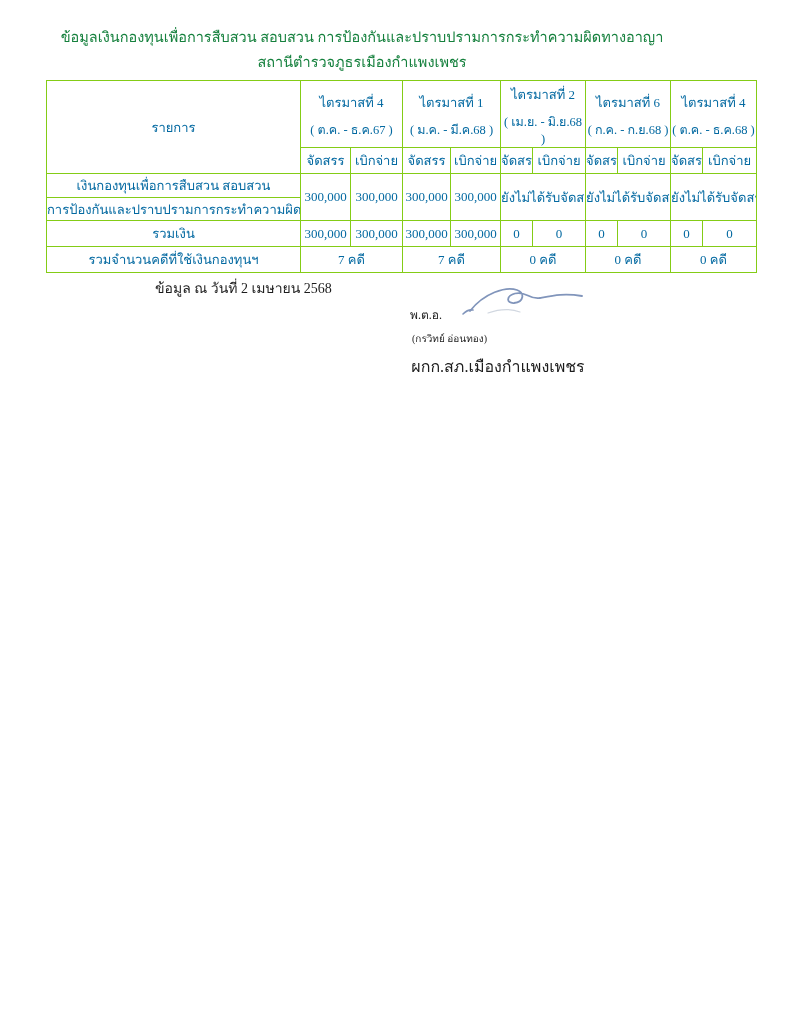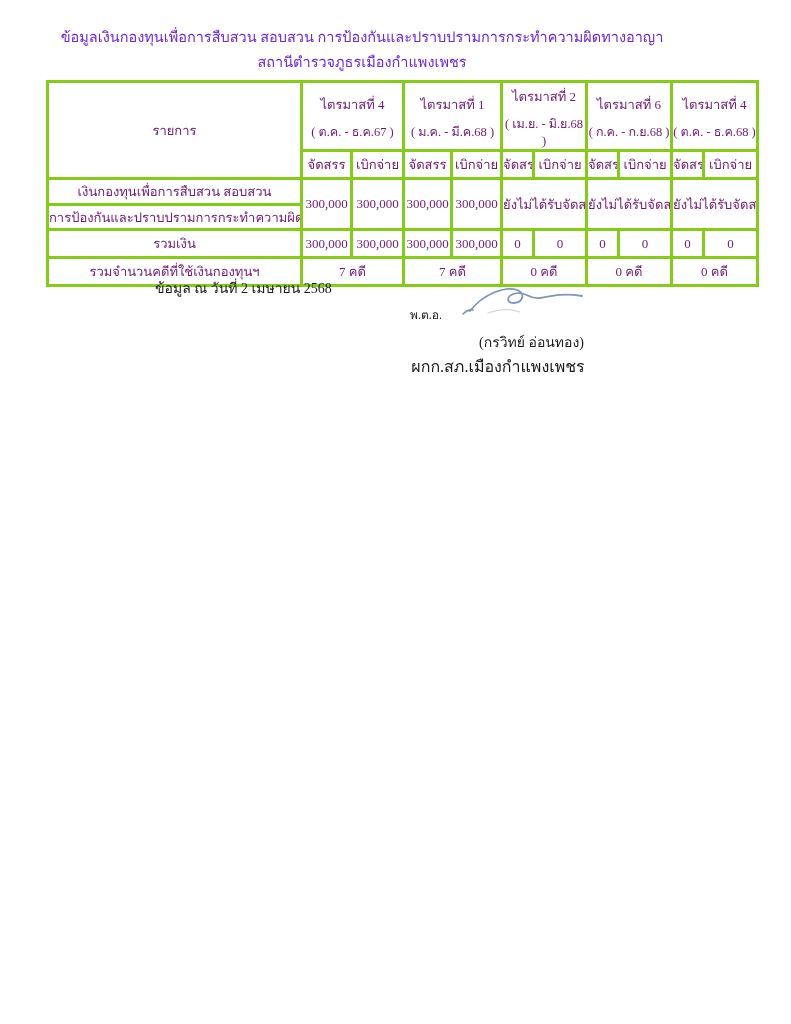--- a/index.html
+++ b/index.html
@@ -16,41 +16,41 @@
     color: #1c1c1c;
     overflow: hidden;
   }
   .doc-title {
     position: absolute;
     left: 0;
     width: 724px;
     text-align: center;
     font-size: 14.5px;
     line-height: 18px;
-    color: #6d28d9;
+    color: #15803d;
     white-space: nowrap;
   }
   .title-1 { top: 28px; }
   .title-2 { top: 53px; }
 
   table.fund-table {
     position: absolute;
     left: 46px;
     top: 80px;
     width: 710px;
     border-collapse: collapse;
     table-layout: fixed;
   }
   table.fund-table td {
-    border: 3px solid #84cc16;
+    border: 1px solid #84cc16;
     padding: 0;
     text-align: center;
     vertical-align: middle;
     font-size: 13px;
-    color: #701a75;
+    color: #0369a1;
     overflow: hidden;
   }
   td.item-head {
     height: 75px;
     font-size: 13.5px;
   }
   td.q-head {
     height: 50px;
     font-size: 13px;
   }
@@ -99,22 +99,22 @@
     left: 460px;
     top: 283px;
     width: 128px;
     height: 36px;
   }
   .sig-name {
     position: absolute;
     left: 412px;
     top: 331px;
     width: 172px;
-    text-align: right;
-    font-size: 14px;
+    text-align: left;
+    font-size: 10px;
     white-space: nowrap;
   }
   .sig-position {
     position: absolute;
     left: 402px;
     top: 354px;
     width: 192px;
     text-align: center;
     font-size: 16px;
     white-space: nowrap;

